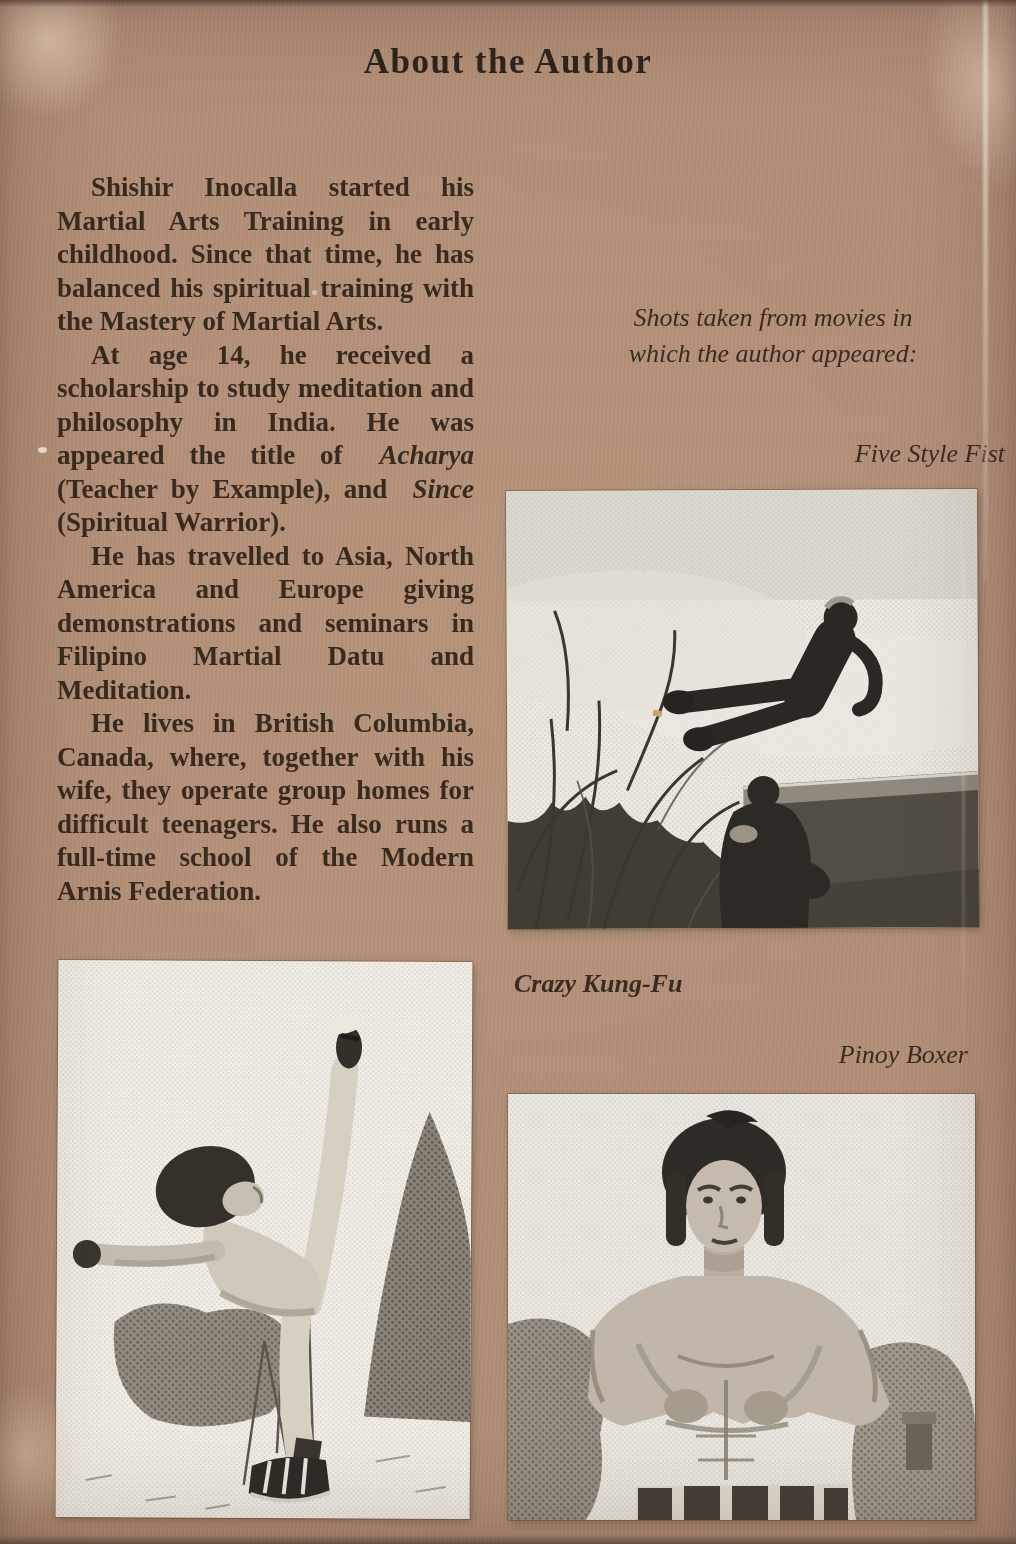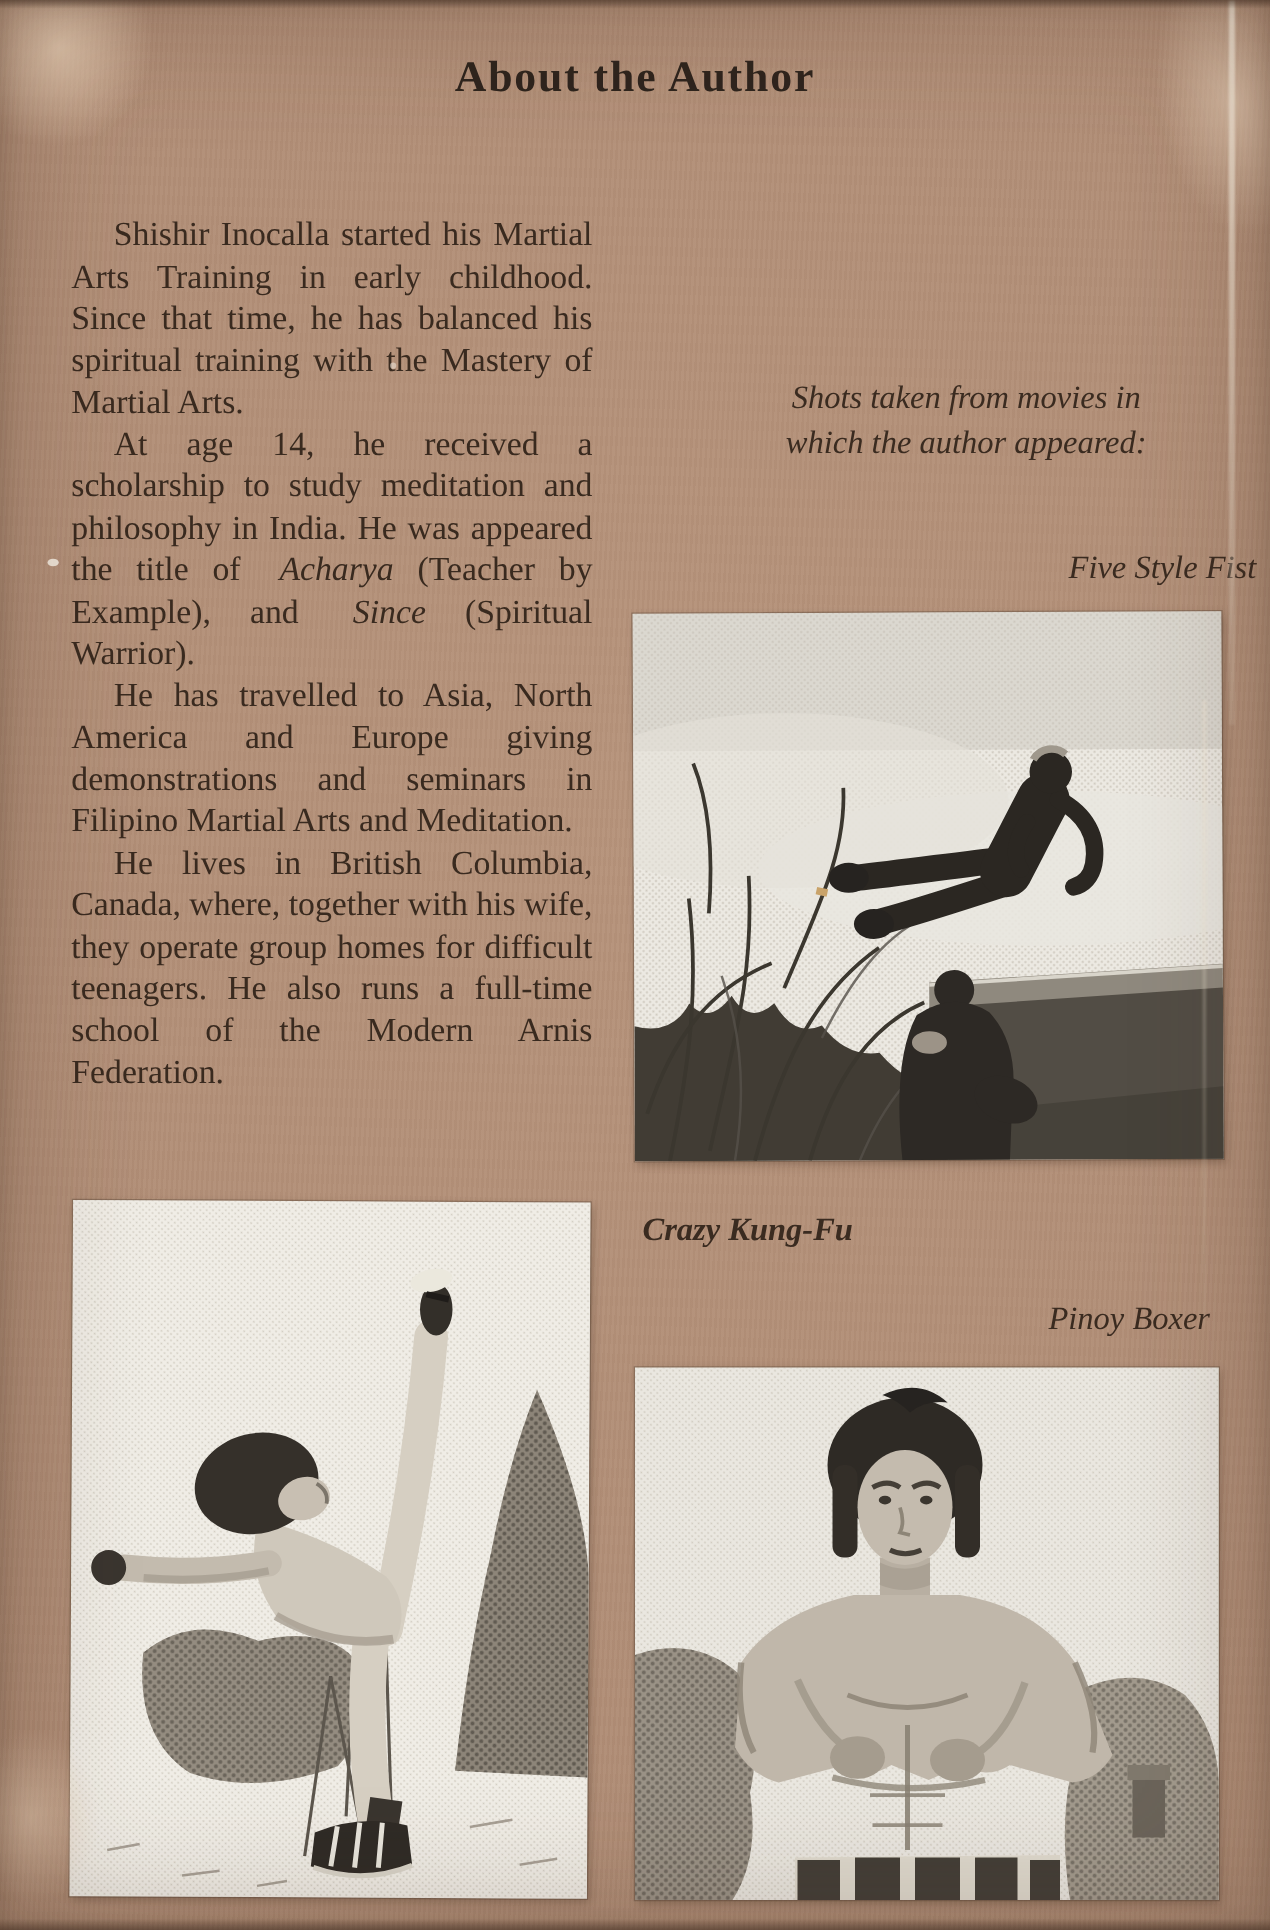--- a/index.html
+++ b/index.html
@@ -37,21 +37,21 @@
   .title {
     position:absolute; top:30px; left:0; width:100%; text-align:center;
     font-size:35px; line-height:64px; font-weight:bold; color:#2e241d; letter-spacing:1.5px;
   }
 
   .bio {
     position:absolute; left:57px; top:171px; width:417px;
     font-size:27px; line-height:33.5px; color:#392a1f;
     text-align:justify; text-justify:inter-word;
   }
-  .bio p { text-indent:34px; }
+  .bio p { text-indent:34px;font-weight:bold; }
   .it { font-style:italic;margin-left:12px; }
 
   .caption { position:absolute; font-style:italic; font-size:26px; color:#3a2b20; }
   .photos-intro { left:604px; top:300px; width:338px; line-height:36px;text-align:center; }
   .cap-five  { left:699px; top:439px; width:306px; text-align:right; }
   .cap-crazy { left:514px; top:969px; width:320px;font-weight:bold; }
   .cap-pinoy { left:660px; top:1040px; width:308px; text-align:right; }
 
   .photo {
     position:absolute; background:#edebe4;
@@ -66,21 +66,21 @@
 </head>
 <body>
 
 <div class="page">
 
   <h1 class="title">About the Author</h1>
 
   <div class="bio">
     <p>Shishir Inocalla started his Martial Arts Training in early childhood. Since that time, he has balanced his spiritual training with the Mastery of Martial Arts.</p>
     <p><span>At age 14, he received a scholarship to study meditation and philosophy in India. He was appeared the title of </span><span class="it">Acharya</span><span> (Teacher by Example), and </span><span class="it">Since</span><span> (Spiritual Warrior).</span></p>
-    <p>He has travelled to Asia, North America and Europe giving demonstrations and seminars in Filipino Martial Arts and Meditation.</p>
+    <p>He has travelled to Asia, North America and Europe giving demonstrations and seminars in Filipino Martial Datu and Meditation.</p>
     <p>He lives in British Columbia, Canada, where, together with his wife, they operate group homes for difficult teenagers. He also runs a full-time school of the Modern Arnis Federation.</p>
   </div>
 
   <div class="caption photos-intro">Shots taken from movies in which the author appeared:</div>
   <div class="caption cap-five">Five Style Fist</div>
   <div class="caption cap-crazy">Crazy Kung-Fu</div>
   <div class="caption cap-pinoy">Pinoy Boxer</div>
 
   <figure class="photo photo-1" role="img" aria-label="Black-and-white movie still: flying side kick over a crouching opponent in tall grass">
     <svg viewBox="0 0 471 438" preserveAspectRatio="none">

